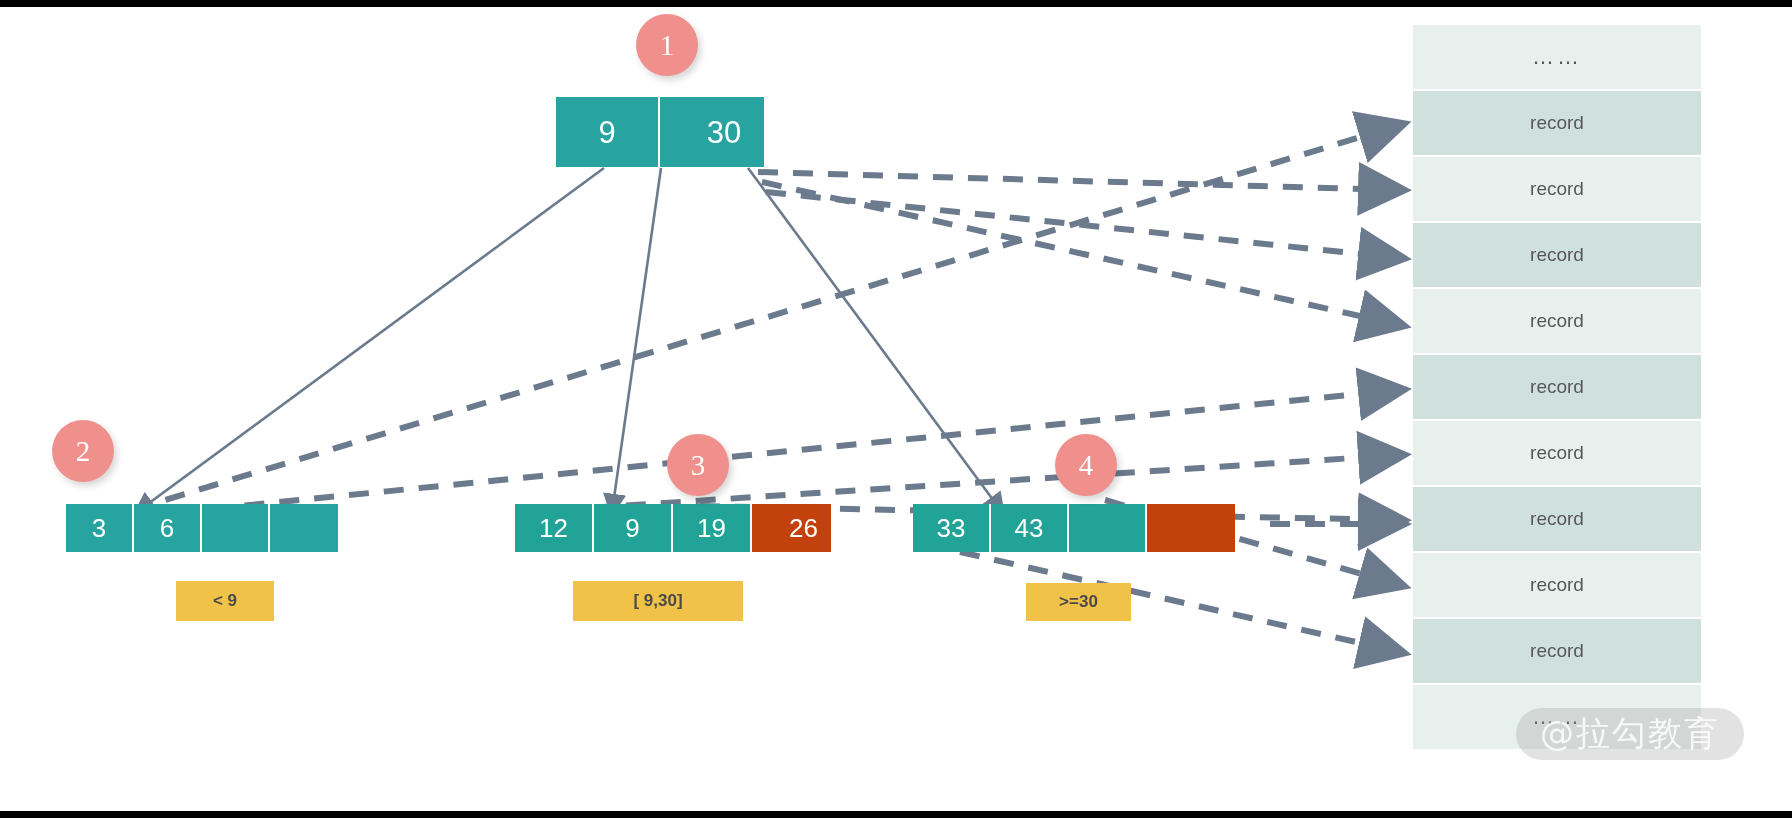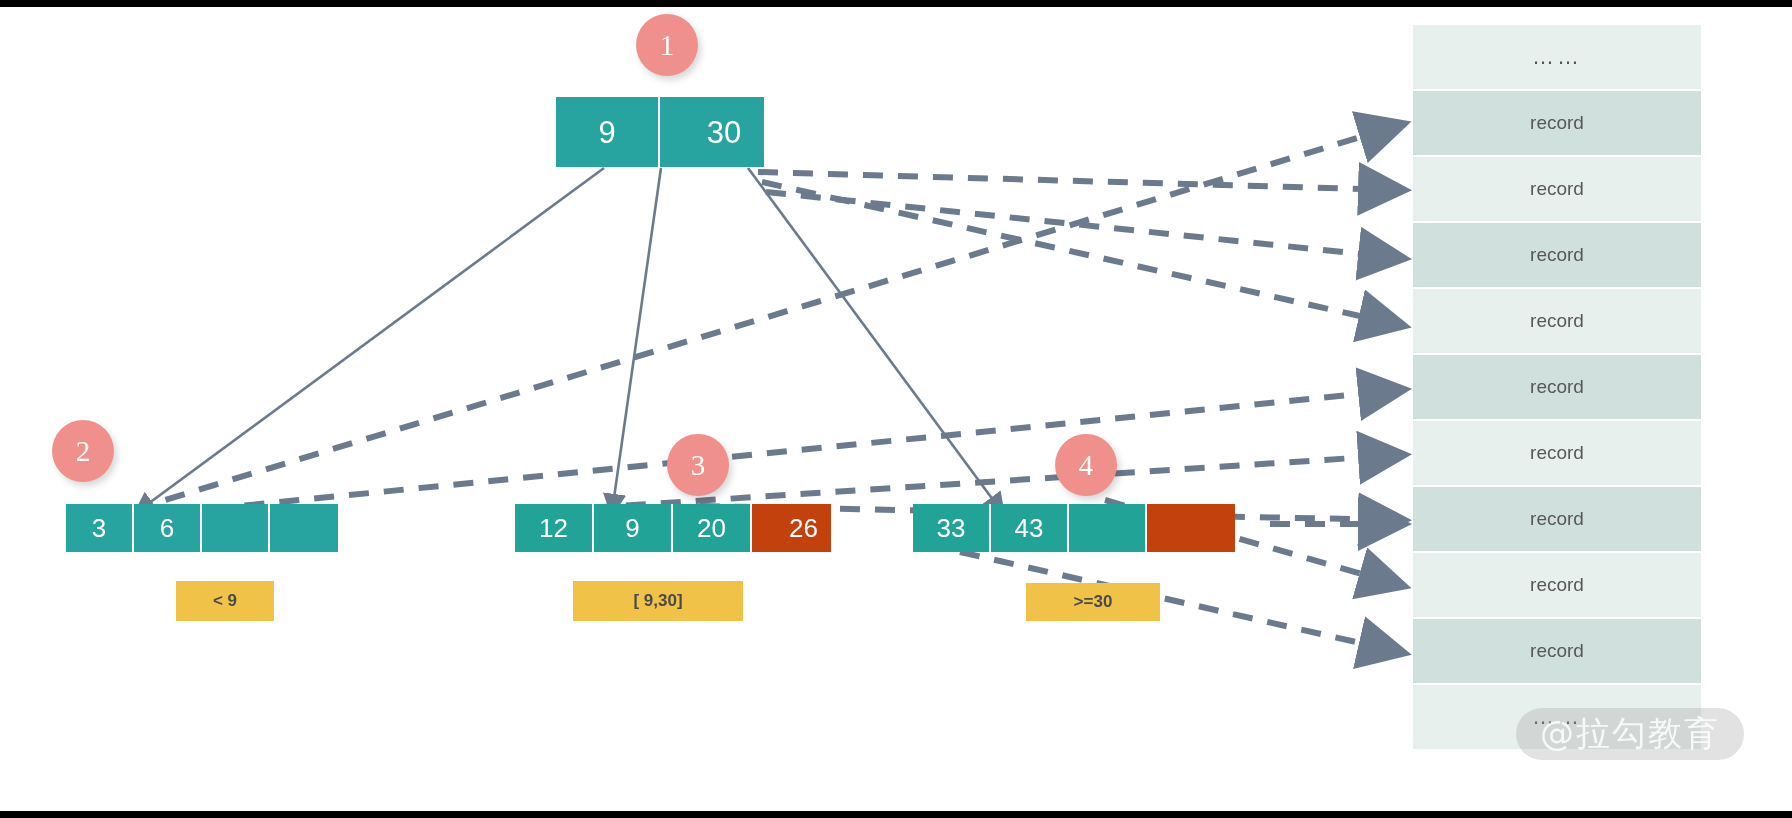--- a/index.html
+++ b/index.html
@@ -94,21 +94,21 @@
     font-size: 17px;
     font-weight: bold;
     display: flex;
     align-items: center;
     justify-content: center;
     z-index: 25;
     font-family: "Liberation Sans", sans-serif;
   }
   #range-0 { left: 176px; top: 581px; width: 98px;  height: 40px; }
   #range-1 { left: 573px; top: 581px; width: 170px; height: 40px; }
-  #range-2 { left: 1026px; top: 583px; width: 134px; height: 38px; }
+  #range-2 { left: 1026px; top: 583px; width: 105px; height: 38px; }
 
   
   .badge {
     position: absolute;
     width: 62px;
     height: 62px;
     border-radius: 50%;
     background: #f0908c;
     color: #ffffff;
     display: flex;
@@ -212,21 +212,21 @@
   <div id="leaf-1" class="node leaf">
     <div class="cell">3</div>
     <div class="cell">6</div>
     <div class="cell"></div>
     <div class="cell"></div>
   </div>
 
   <div id="leaf-2" class="node leaf">
     <div class="cell alt">12</div>
     <div class="cell alt">9</div>
-    <div class="cell alt">20</div>
+    <div class="cell alt">19</div>
     <div class="cell alt2">26</div>
   </div>
 
   <div id="leaf-3" class="node leaf">
     <div class="cell alt">33</div>
     <div class="cell alt">43</div>
     <div class="cell alt"></div>
     <div class="cell alt2"></div>
   </div>
 

